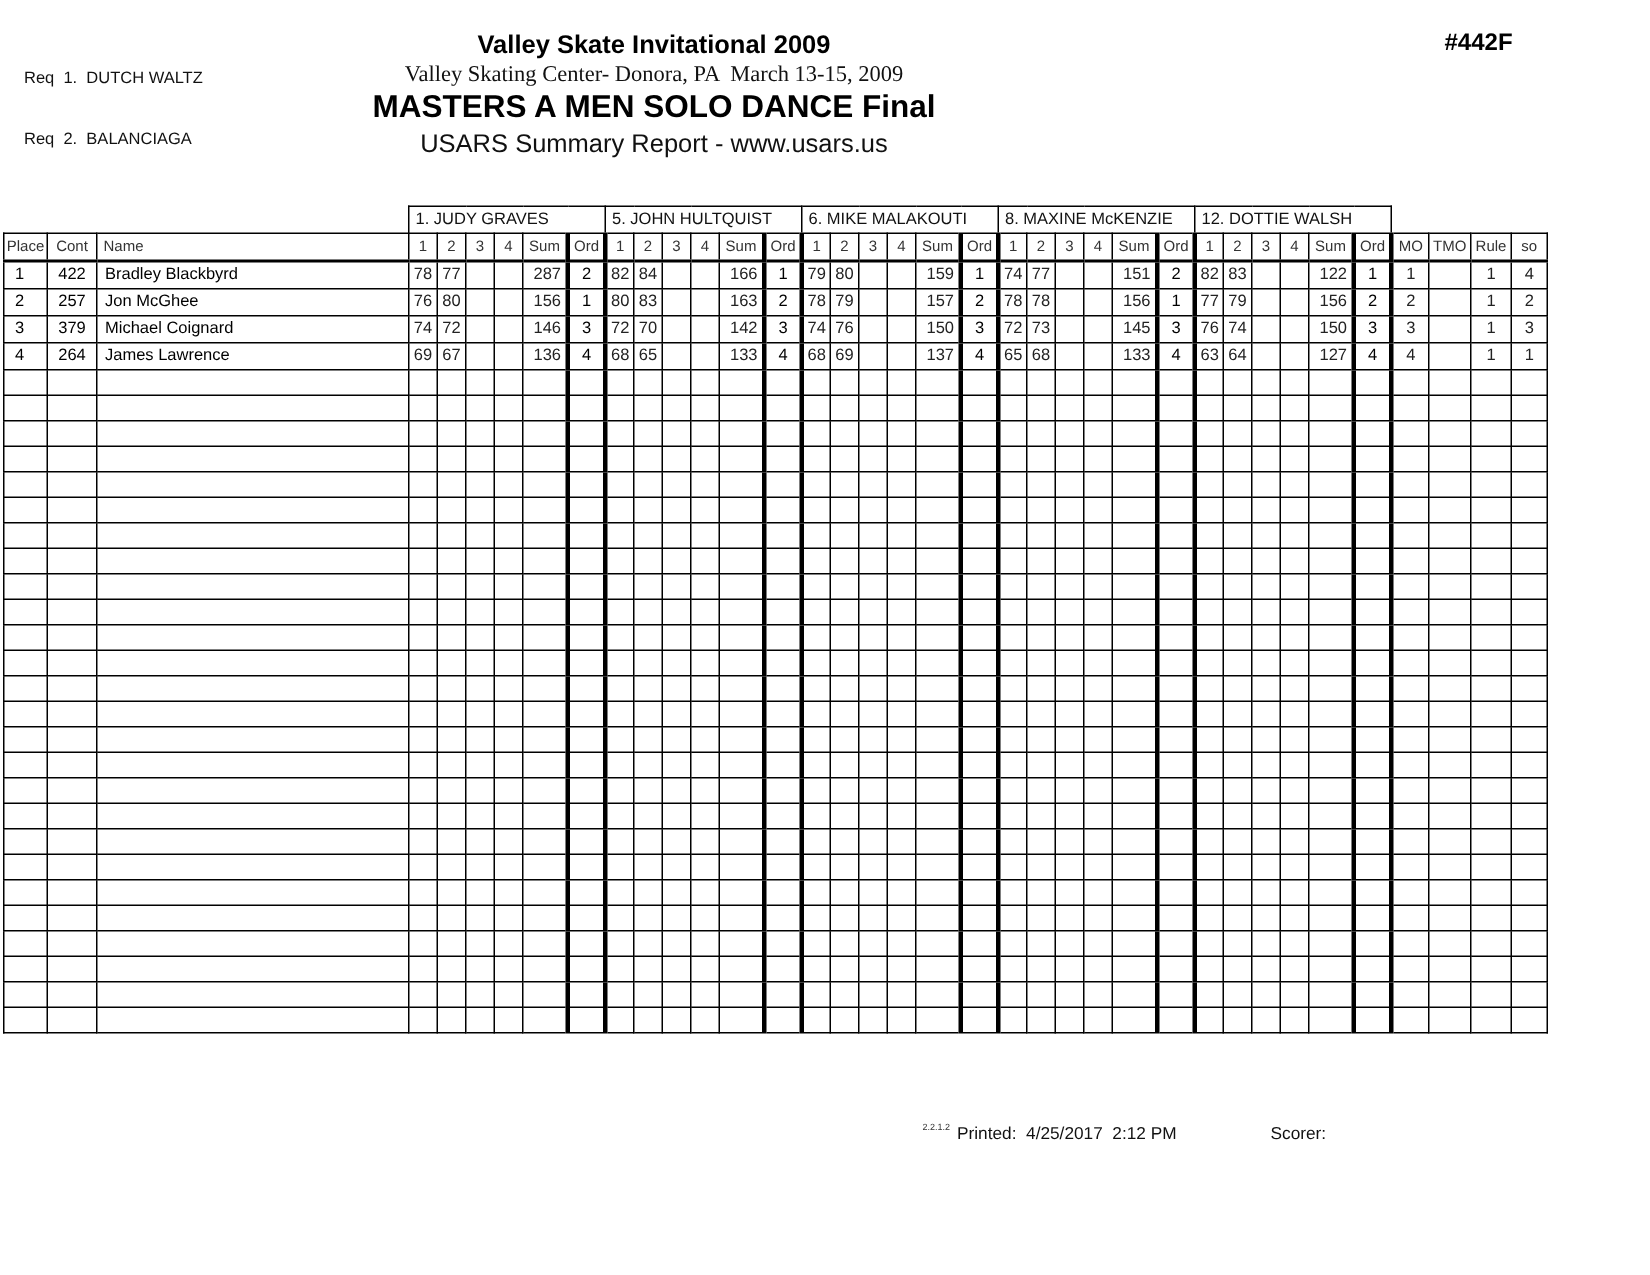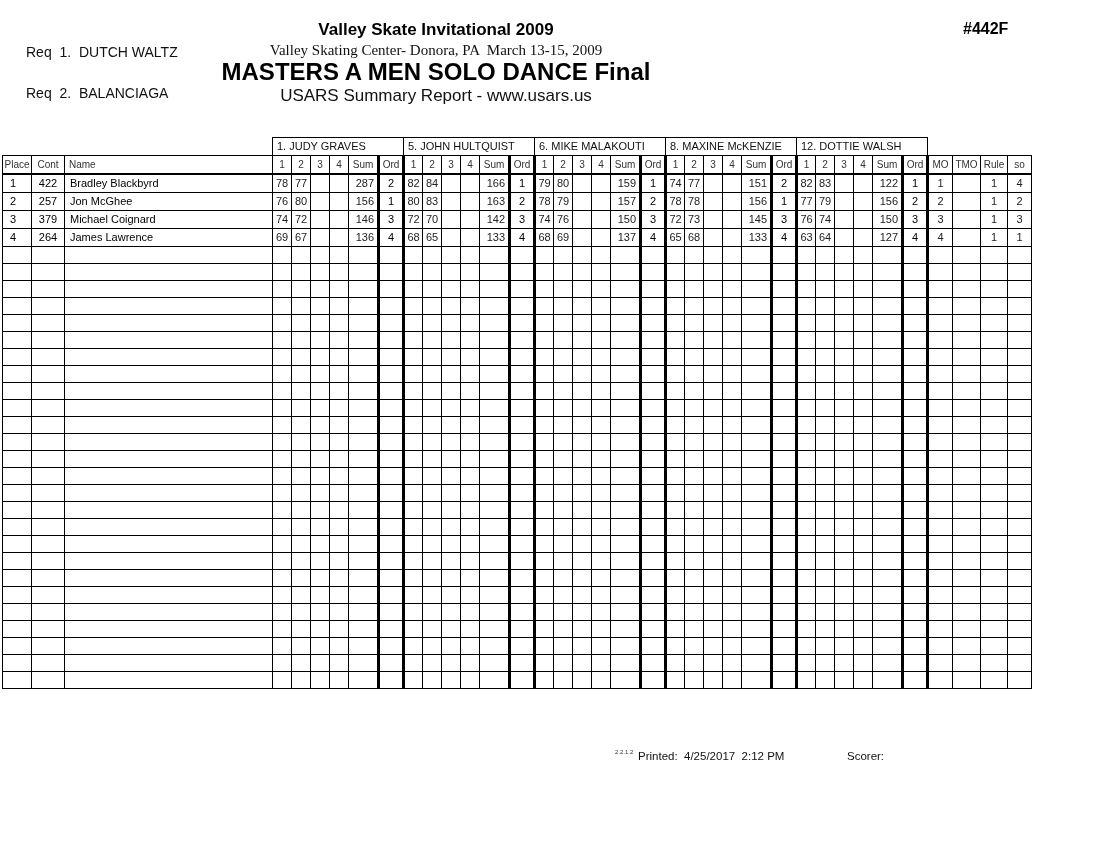--- a/index.html
+++ b/index.html
@@ -3,31 +3,31 @@
 <meta charset="utf-8">
 <style>
   html, body { margin: 0; padding: 0; background: #fff; }
   body {
     width: 1100px; height: 850px; position: relative; overflow: hidden;
     font-family: "Liberation Sans", sans-serif; color: #000;
   }
   .page { position: absolute; left: 0; top: 0; width: 1100px; height: 850px; background: #fff; }
 
   .req-block {
-    position: absolute; left: 26px; top: 19px;
-    font-size: 14px; line-height: 13.5px; color: #111; white-space: pre;
+    position: absolute; left: 16px; top: 19px;
+    font-size: 11px; line-height: 13.5px; color: #111; white-space: pre;
   }
   .doc-number {
     position: absolute; left: 963px; top: 20px;
     font-size: 16px; font-weight: bold; color: #000;
   }
   .titles { position: absolute; left: 0; top: 19px; width: 872px; text-align: center; }
   .t1 { font-size: 17px; font-weight: bold; line-height: 21px; }
   .t2 { font-size: 15px; line-height: 20px; white-space: pre; color: #111; font-family: Liberation Serif, serif; }
-  .t3 { font-size: 24px; font-weight: bold; line-height: 24px; }
+  .t3 { font-size: 21px; font-weight: bold; line-height: 24px; }
   .t4 { font-size: 17px; line-height: 24px; color: #111; }
 
   table#results-table {
     position: absolute; left: 2px; top: 137px;
     border-collapse: collapse; table-layout: fixed; padding-left: 24px;
   }
   #results-table td, #results-table th {
     height: 17px; padding: 0; box-sizing: border-box;
     border: 1px solid #000; font-size: 11px; line-height: 17px;
     overflow: hidden; white-space: nowrap; font-weight: normal;

